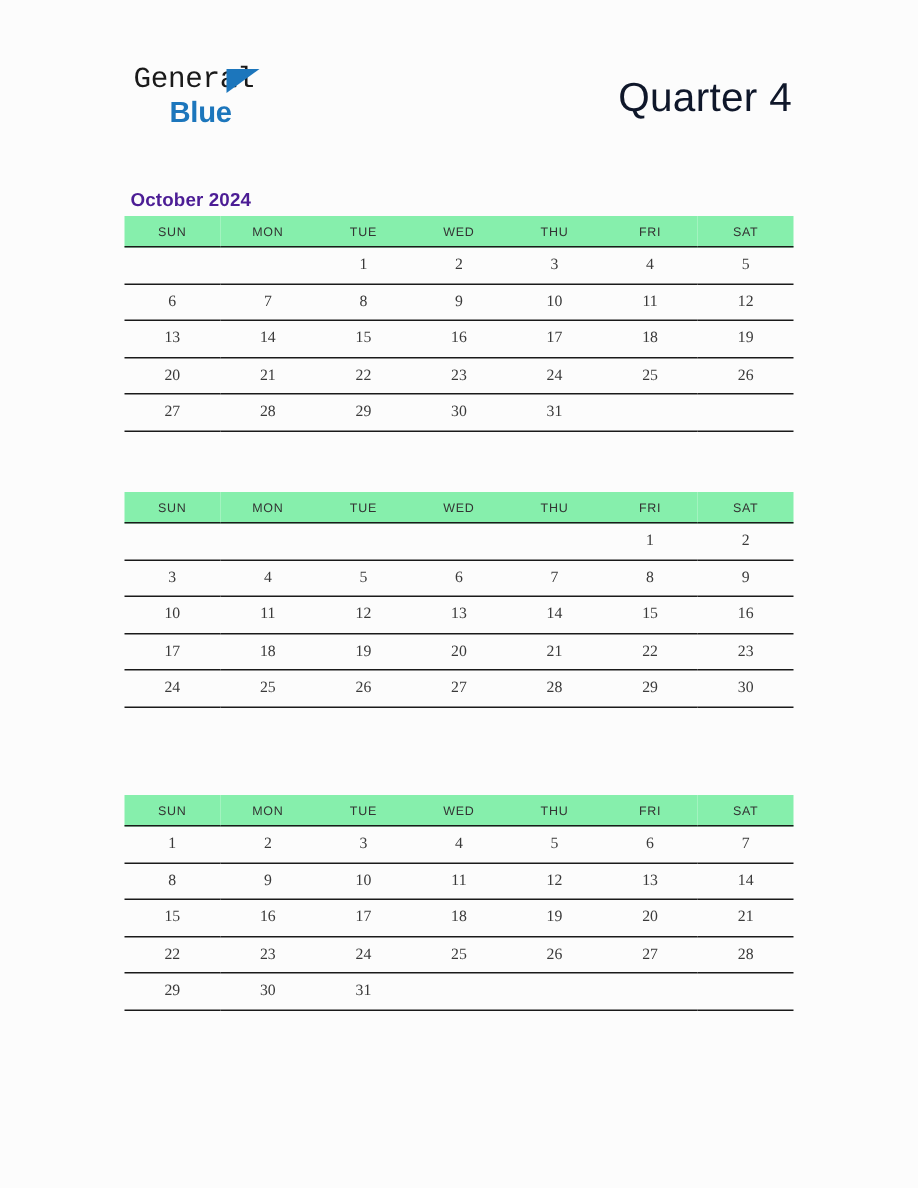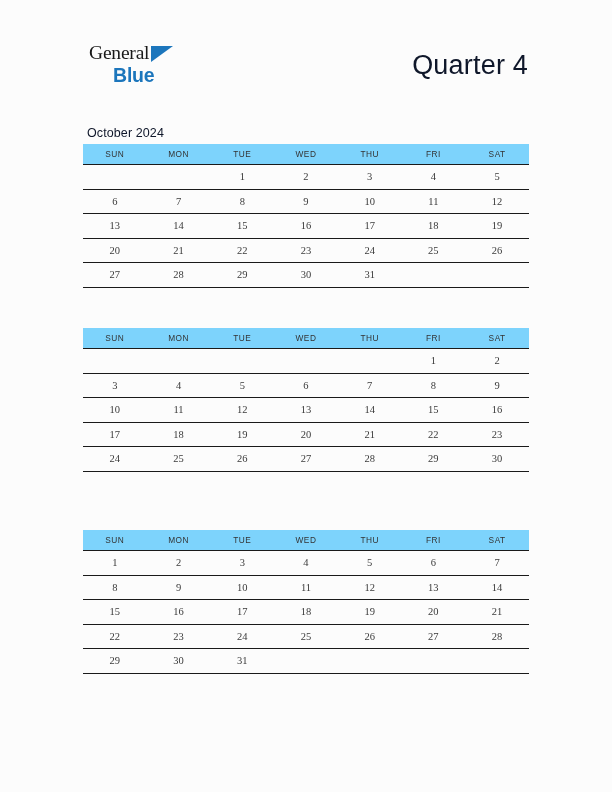--- a/index.html
+++ b/index.html
@@ -30,21 +30,21 @@
     width: 120px;
     height: 50px;
   }
   .logo-general {
     position: absolute;
     left: 0;
     top: 0;
     font-size: 19.5px;
     letter-spacing: -0.2px;
     color: #1a1a1a;
-    font-family: Liberation Serif, serif;
+    font-family: Liberation Mono, monospace;
     line-height: 22px;
     text-align: center;
   }
   .logo-triangle {
     position: absolute;
     left: 62px;
     top: 4px;
     width: 0;
     height: 0;
     border-left: 22px solid #1c76bc;
@@ -77,34 +77,34 @@
     position: absolute;
     left: 83px;
     width: 446px;
   }
   #month-0 { top: 126px; }
   #month-1 { top: 328px; }
   #month-2 { top: 530px; }
 
   .month-title {
     font-size: 12.5px;
-    font-weight: normal;
-    color: #0f172a;
+    font-weight: bold;
+    color: #4c1d95;
     padding: 0 0 2px 4px;
     letter-spacing: 0.1px;
     height: 16px;
   }
 
   table.cal {
     width: 446px;
     border-collapse: collapse;
     table-layout: fixed;
   }
   table.cal th {
-    background: #7dd3fc;
+    background: #86efac;
     font-size: 8.3px;
     font-weight: normal;
     color: #333333;
     letter-spacing: 0.5px;
     height: 18px;
     text-align: center;
     vertical-align: middle;
     border: none;
     border-bottom: 1.4px solid #1a1a1a;
     font-family: "Liberation Sans", sans-serif;

